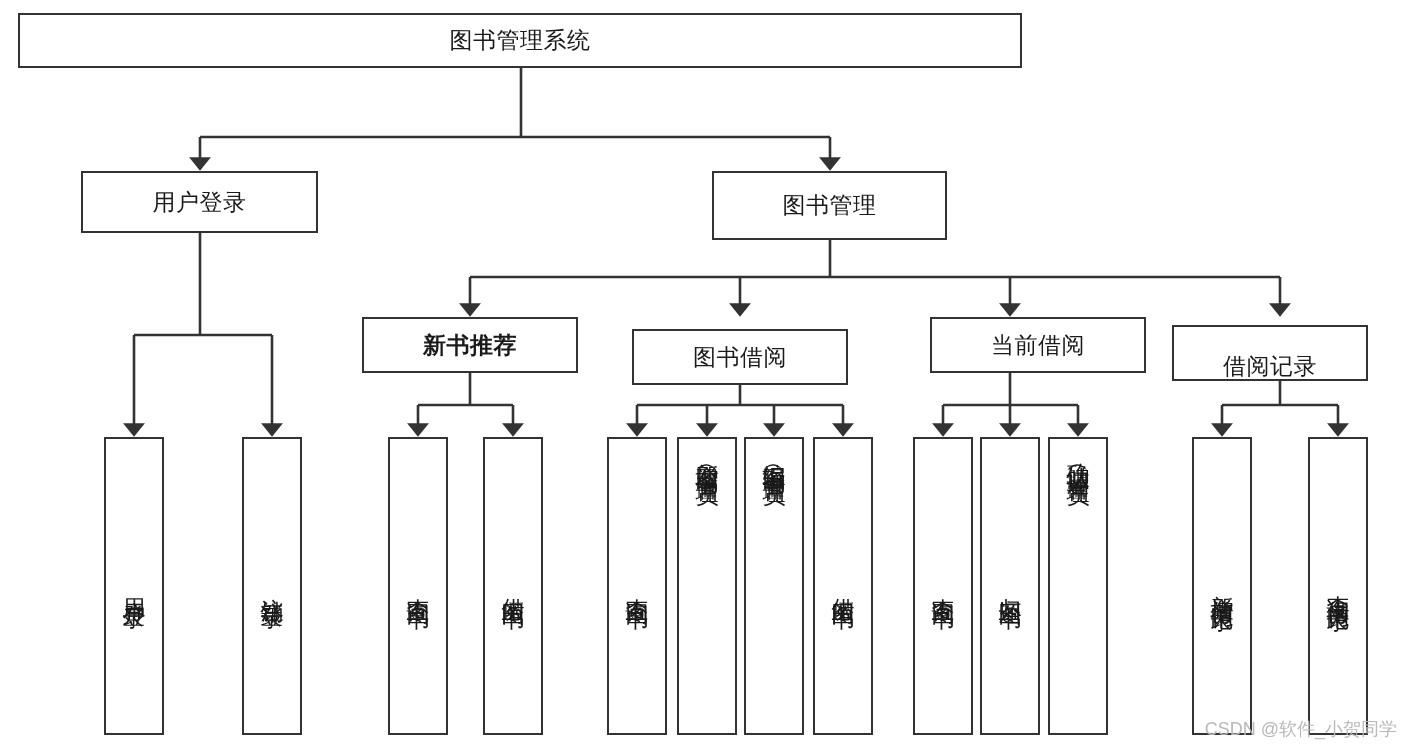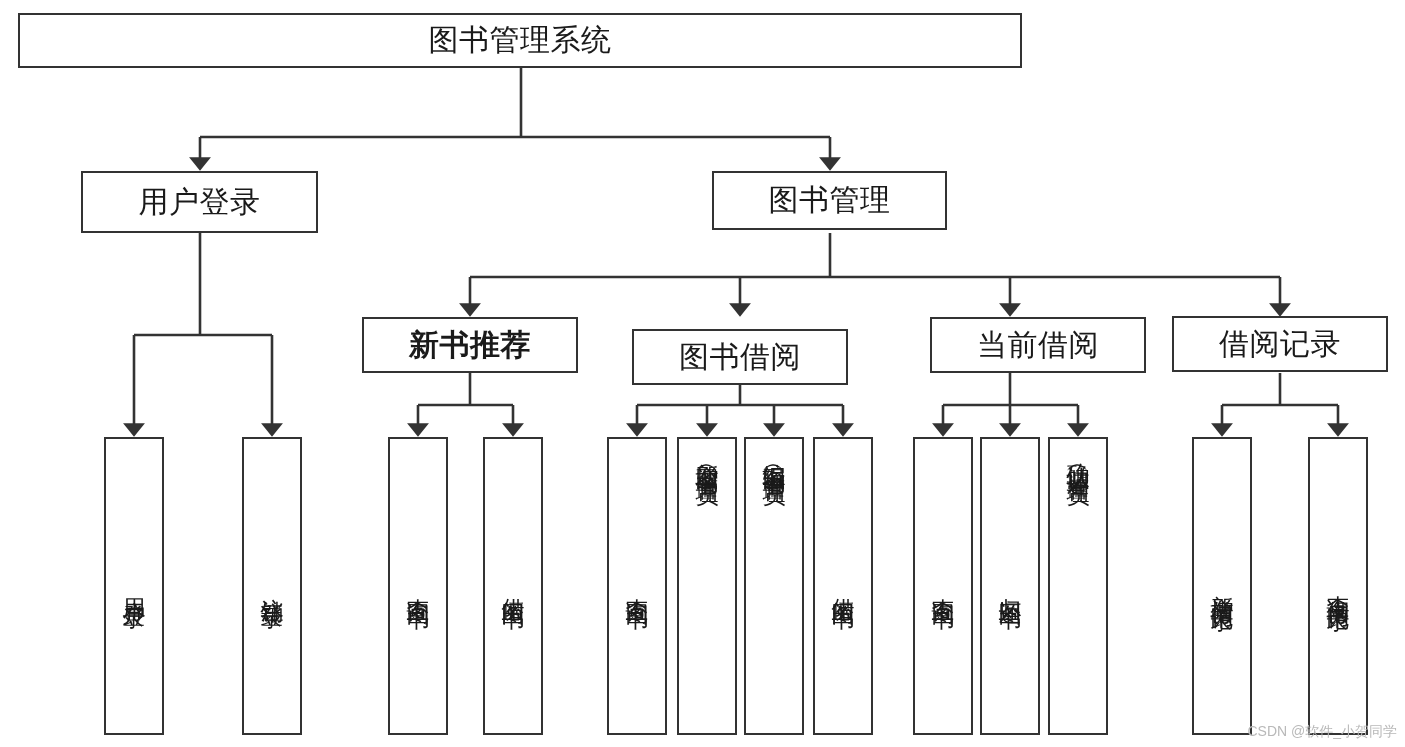--- a/index.html
+++ b/index.html
@@ -30,21 +30,21 @@
     position: absolute;
     box-sizing: border-box;
     background: #ffffff;
     border: 2px solid #333333;
     display: flex;
     align-items: center;
     justify-content: center;
     overflow: hidden;
   }
   .node-label-h {
-    font-size: 30px;
+    font-size: 23px;
     color: #1a1a1a;
     line-height: 1.15;
     white-space: nowrap;
     letter-spacing: 0.5px;
   }
   .node-box.vertical {
     align-items: center;
     justify-content: center;
     padding: 4px 0;
   }
@@ -58,21 +58,21 @@
     font-size: 23px;
     color: #1a1a1a;
     letter-spacing: 3px;
     line-height: 1;
     white-space: nowrap;
   }
   .watermark {
     position: absolute;
     right: 8px;
     bottom: 6px;
-    font-size: 14px;
+    font-size: 18px;
     color: #b9b9b9;
     white-space: nowrap;
     pointer-events: none;
   }
 </style>
 </head>
 <body>
 
 <div id="diagram-root">
 
@@ -126,34 +126,34 @@
     </g>
   </svg>
 
   <div class="node-box" style="left:18px; top:13px; width:1004px; height:55px;">
     <span class="node-label-h">图书管理系统</span>
   </div>
 
   <div class="node-box" style="left:81px; top:171px; width:237px; height:62px;">
     <span class="node-label-h">用户登录</span>
   </div>
-  <div class="node-box" style="left:712px; top:171px; width:235px; height:59px;">
+  <div class="node-box" style="left:712px; top:171px; width:235px; height:69px;">
     <span class="node-label-h">图书管理</span>
   </div>
 
   <div class="node-box" style="left:362px; top:317px; width:216px; height:56px;font-weight:bold;">
     <span class="node-label-h">新书推荐</span>
   </div>
   <div class="node-box" style="left:632px; top:317px; width:216px; height:56px;margin-top:12px;">
     <span class="node-label-h">图书借阅</span>
   </div>
   <div class="node-box" style="left:902px; top:317px; width:216px; height:56px;margin-left:28px;">
     <span class="node-label-h">当前借阅</span>
   </div>
-  <div class="node-box" style="left:1172px; top:316px; width:216px; height:56px;">
+  <div class="node-box" style="left:1172px; top:325px; width:196px; height:56px;align-items:flex-end;">
     <span class="node-label-h">借阅记录</span>
   </div>
 
   <div class="node-box vertical" style="left:104px; top:437px; width:60px; height:298px;">
     <span class="node-label-v">用户登录</span>
   </div>
   <div class="node-box vertical" style="left:242px; top:437px; width:60px; height:298px;">
     <span class="node-label-v">注销登录</span>
   </div>
 

